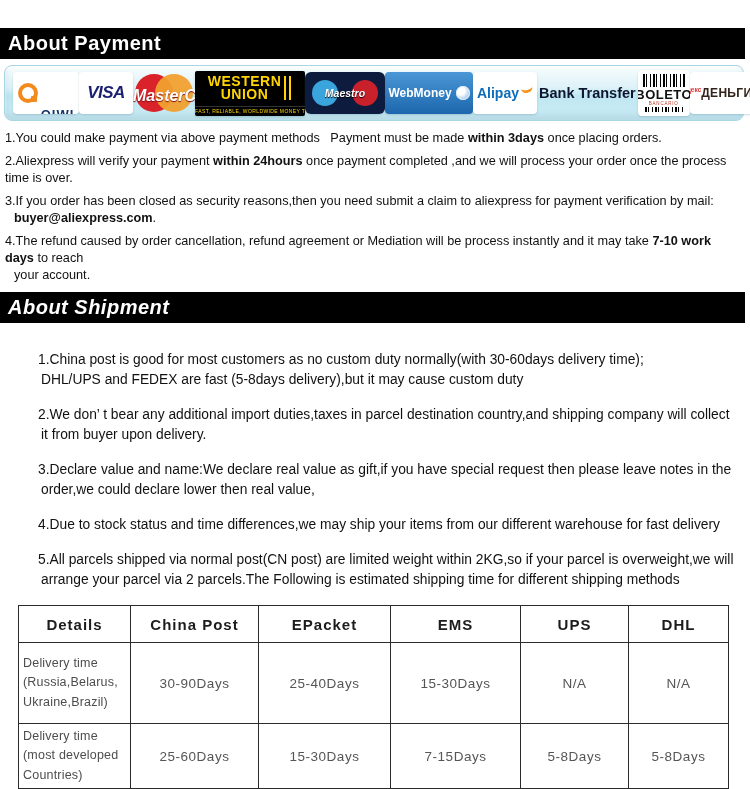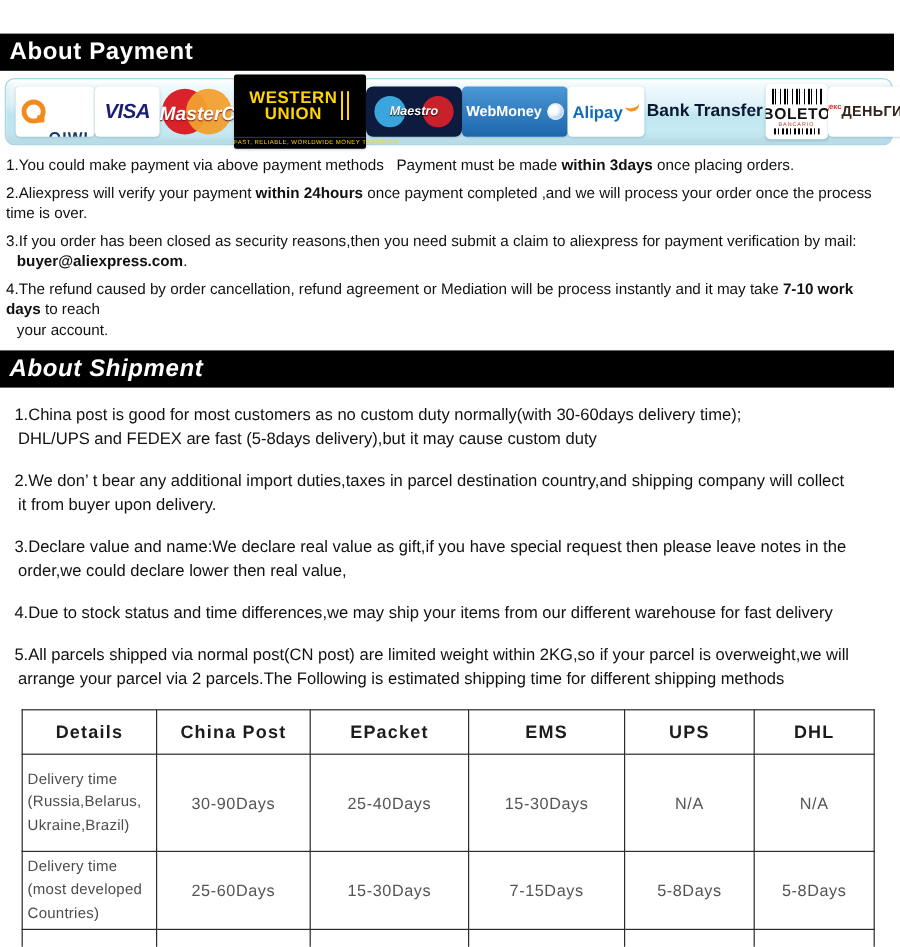--- a/index.html
+++ b/index.html
@@ -56,21 +56,21 @@
   .mc { width:62px; height:44px; position:relative; background:transparent; box-shadow:none; flex:0 0 auto; }
   .mc-c { width:38px; height:38px; border-radius:50%; position:absolute; top:3px; }
   .mc-red { background:#d9222a; left:2px; }
   .mc-org { background:#f1a02f; right:2px; opacity:0.95; }
   .mc-word {
     position:absolute; top:16px; left:0; width:100%; text-align:center;
     color:#ffffff; font-style:italic; font-weight:bold; font-size:16px;
     text-shadow:0 1px 1px #7a1013; z-index:2;
   }
   
-  .wu { width:110px; height:62px; background:#000; border-radius:2px;
+  .wu { width:110px; height:45px; background:#000; border-radius:2px;
     display:flex; flex-direction:column; align-items:stretch; flex:0 0 auto;
     box-shadow:0 1px 2px rgba(60,110,130,0.25); }
   .wu-main { flex:1; display:flex; align-items:center; justify-content:center; gap:3px; }
   .wu-words { display:flex; flex-direction:column; line-height:0.95; align-items:center; }
   .wu-word { color:#ffd400; font-weight:900; font-size:14px; letter-spacing:0.5px; }
   .wu-bars { width:8px; height:24px;
     background:repeating-linear-gradient(90deg,#ffd400 0 2px,#000 2px 5px); }
   .wu-tag { color:#ffd400; font-size:5px; letter-spacing:0.4px; text-align:center;
     padding:1px 0 2px 0; border-top:1px solid #333; white-space:nowrap; }
   
@@ -115,21 +115,21 @@
     position:relative; flex:0 0 auto; box-shadow:inset 0 -3px 0 #d88a1a; }
   .ya-purse::before { content:""; position:absolute; top:-3px; left:1px; right:1px; height:5px;
     background:#f6b951; border-radius:2px 2px 0 0; }
 
   
   .notes { margin-top:9px; }
   .payment-notes { padding-left:5px; padding-right:16px; }
   .payment-notes .note { margin-bottom:6px; }
   .payment-notes .nline { font-size:12.7px; line-height:17px; white-space:pre-wrap; color:#111; }
   .payment-notes .nline.cont { padding-left:9px; }
-  .shipment-notes { padding-left:12px; padding-right:12px; margin-top:13px; }
+  .shipment-notes { padding-left:38px; padding-right:12px; margin-top:27px; }
   .shipment-notes .note { margin-bottom:15px; }
   .shipment-notes .nline { font-size:13.8px; line-height:20px; white-space:pre-wrap; color:#111; }
   .shipment-notes .nline.cont { padding-left:3px; }
   .b { font-weight:bold; }
 
   .shipment-bar { margin-top:8px;font-style:italic; }
 
   
   .ship-table-wrap { margin:14px 0 0 18px; }
   table.ship { border-collapse:collapse; table-layout:fixed; width:710px;

